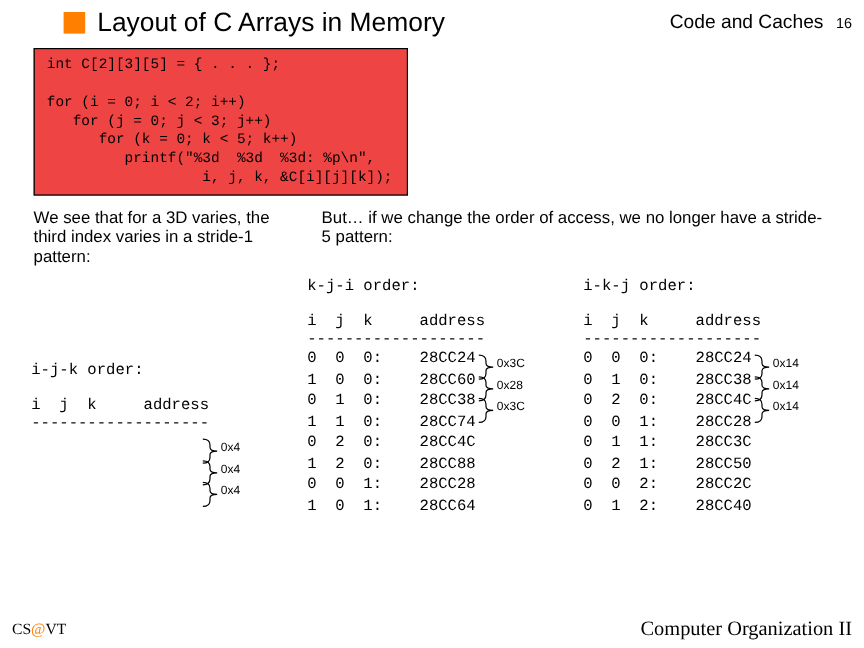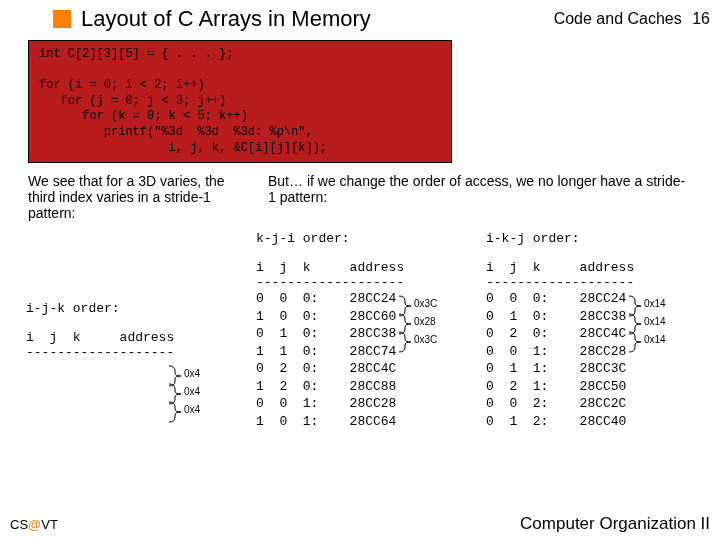--- a/index.html
+++ b/index.html
@@ -26,32 +26,32 @@
     margin-right: 10px;
   }
   .title {
     font-size: 22px;
     flex: 1;
   }
   .topright {
     font-size: 16px;
   }
   .pagenum {
-    font-size: 16px;
+    font-size: 12px;
     margin-left: 6px;
   }
   .codebox {
     border: 1px solid #000;
-    background: #b91c1c;
+    background: #ef4444;
     font-family: "Courier New", monospace;
     font-size: 12px;
     white-space: pre;
     padding: 6px 10px;
     margin: 2px 0 10px 28px;
-    width: 424px;
+    width: 312px;
     line-height: 1.3;
   }
   .explain {
     display: flex;
     padding: 0 28px;
     gap: 30px;
     font-size: 14px;
   }
   .explain .left { width: 210px; }
   .explain .right { flex: 1; }
@@ -88,20 +88,21 @@
   }
   .footer {
     position: absolute;
     bottom: 6px;
     left: 0;
     right: 0;
     display: flex;
     align-items: center;
     padding: 0 10px;
     font-size: 13px;
+    font-family: Liberation Serif, serif;
   }
   .footer .fl { width: 110px; }
   .footer .fc { flex: 1; text-align: right; font-size: 17px; }
   .footer .fr { font-size: 11px; white-space: nowrap; }
 </style>
 </head>
 <body>
 
 <div class="header">
   <div class="sq"></div>
@@ -117,21 +118,21 @@
 for (i = 0; i &lt; 2; i++)
    for (j = 0; j &lt; 3; j++)
       for (k = 0; k &lt; 5; k++)
          printf("%3d  %3d  %3d: %p\n",
                   i, j, k, &amp;C[i][j][k]);</div>
 
 <div class="explain">
   <div class="left">
     <span>We see that for a 3D varies, the </span><span class="u">third</span><span> index varies in a stride-1 pattern:</span>
   </div>
-  <div class="right">But… if we change the order of access, we no longer have a stride-1 pattern:</div>
+  <div class="right">But… if we change the order of access, we no longer have a stride-5 pattern:</div>
 </div>
 
 <div class="tables">
   <div class="tbl">
     <div class="orderlab">i-j-k order:</div>
     <div class="hdr">i  j  k     address</div>
     <div class="dash">-------------------</div>
     <div class="brace-grp" style="left:142px; top:64px;">
       <div class="brace" style="top:0px;">
         <svg width="14" height="22">

